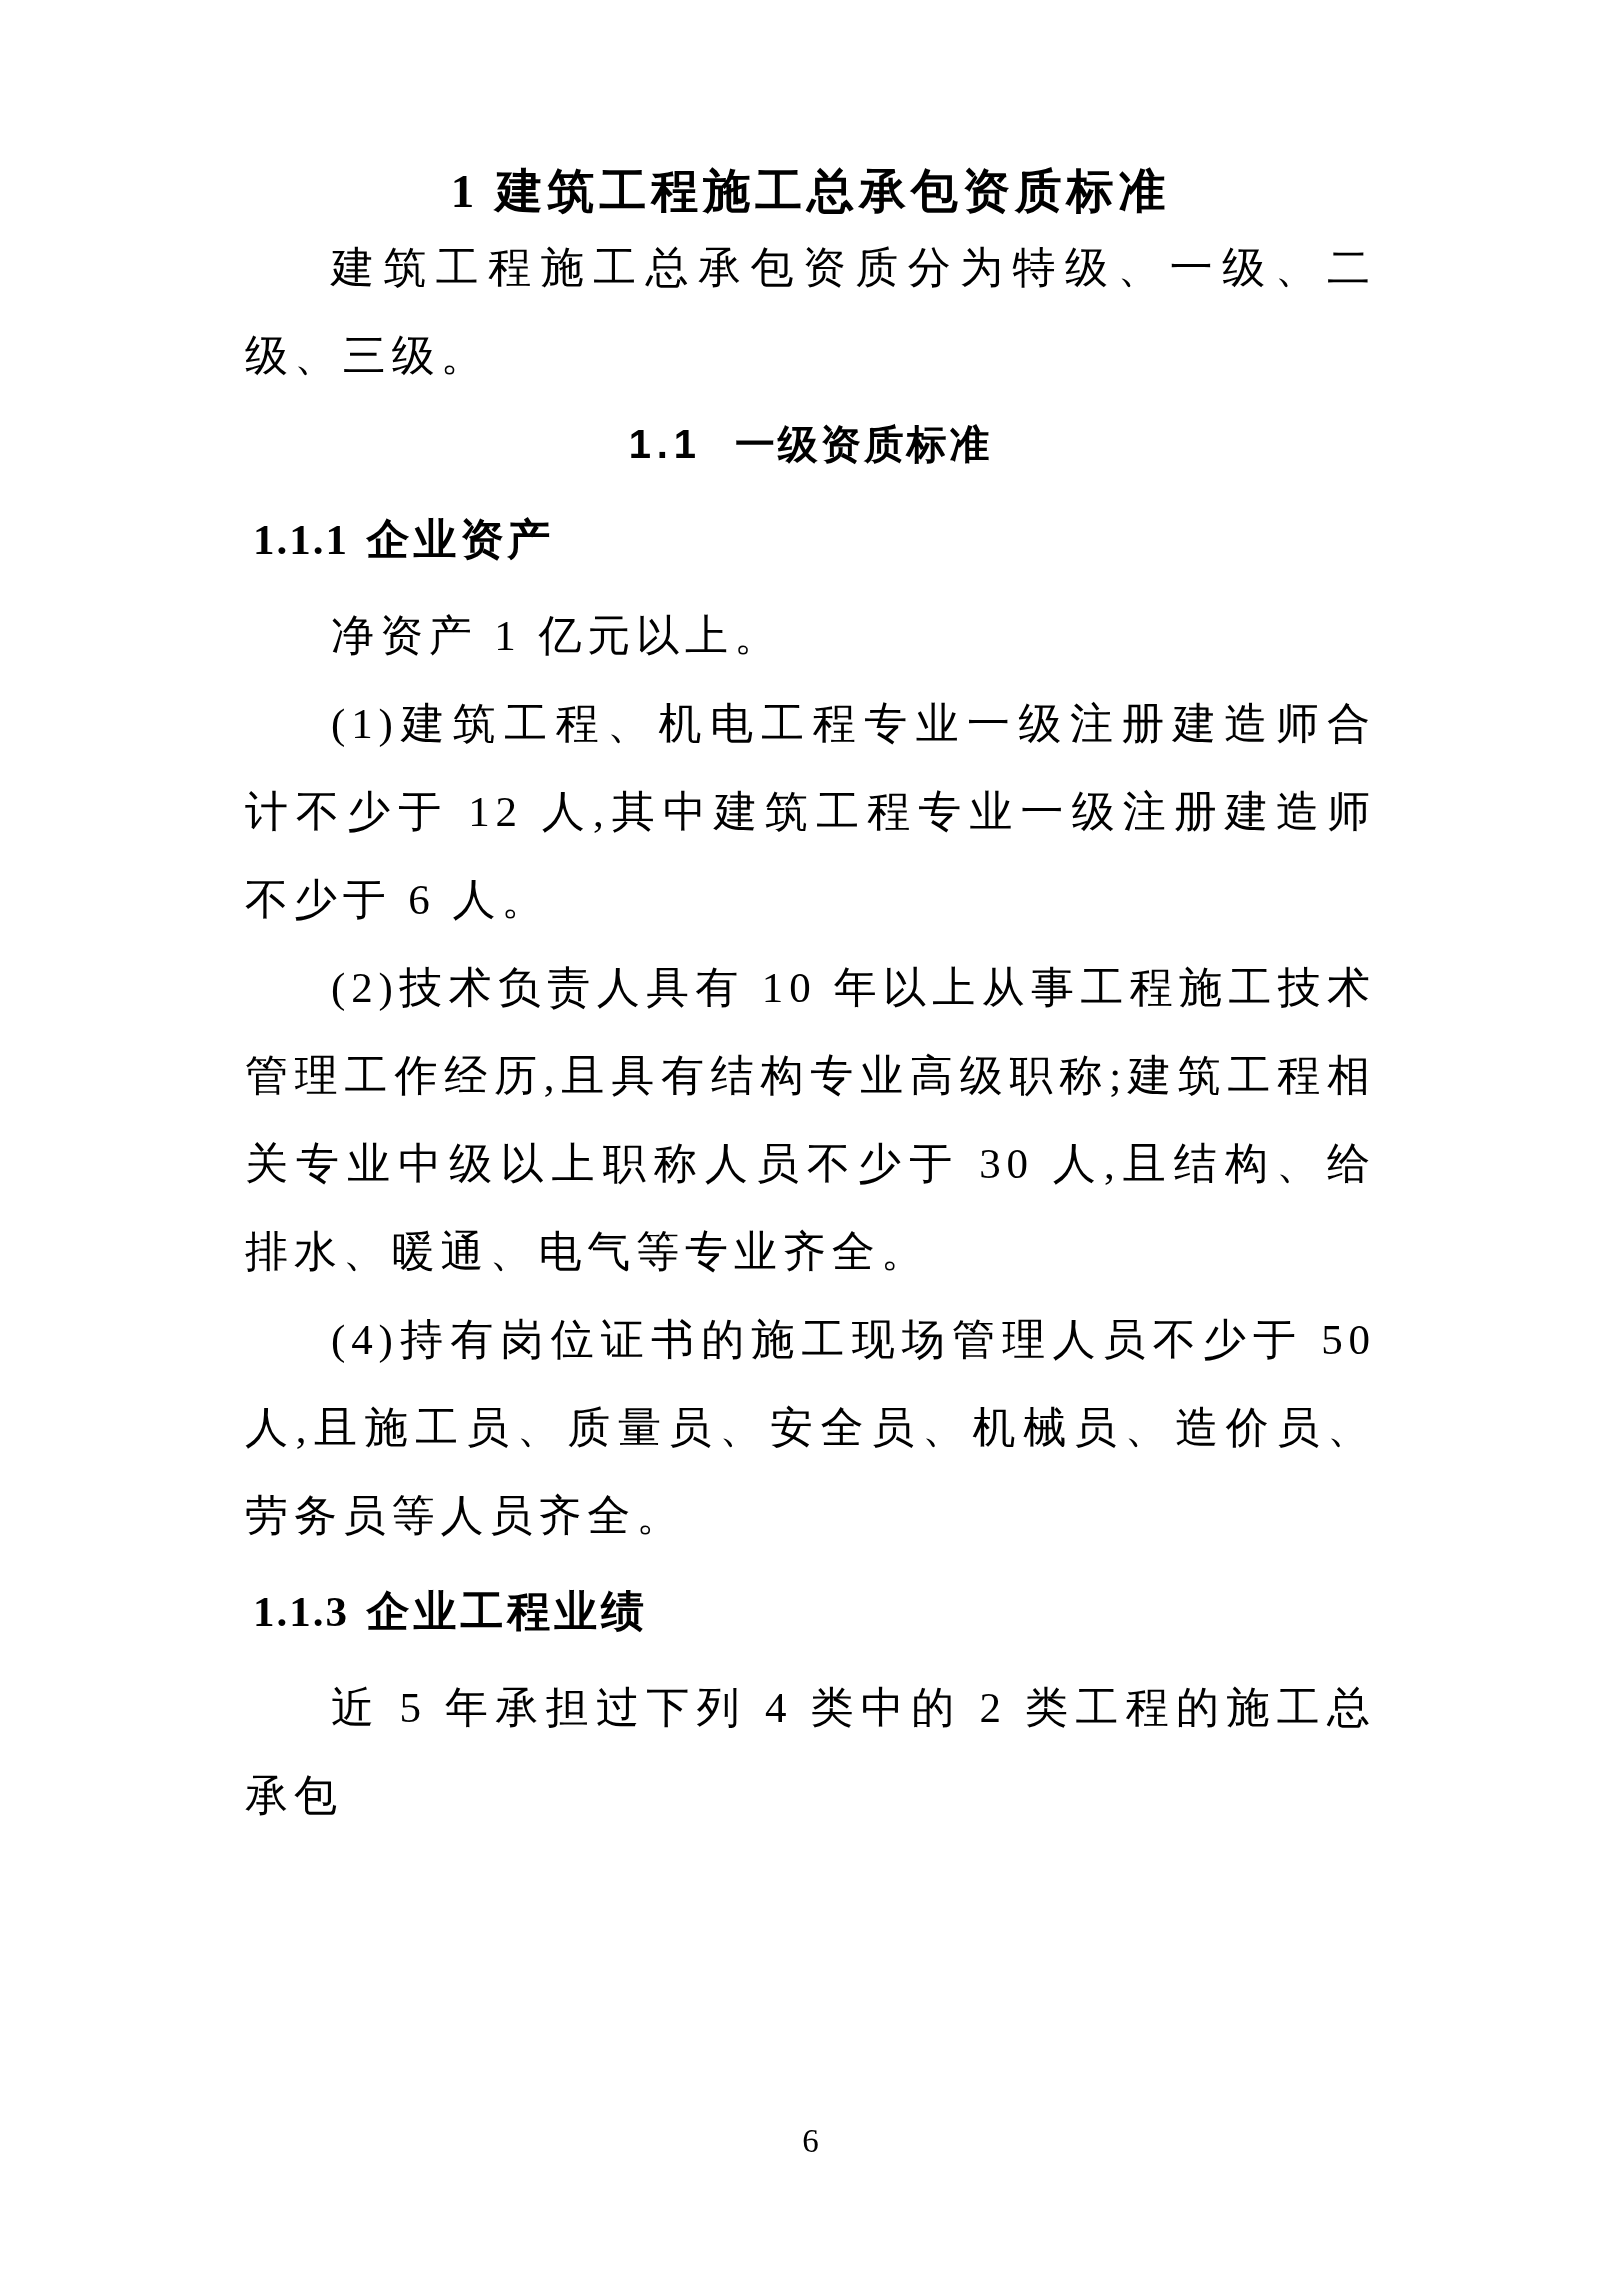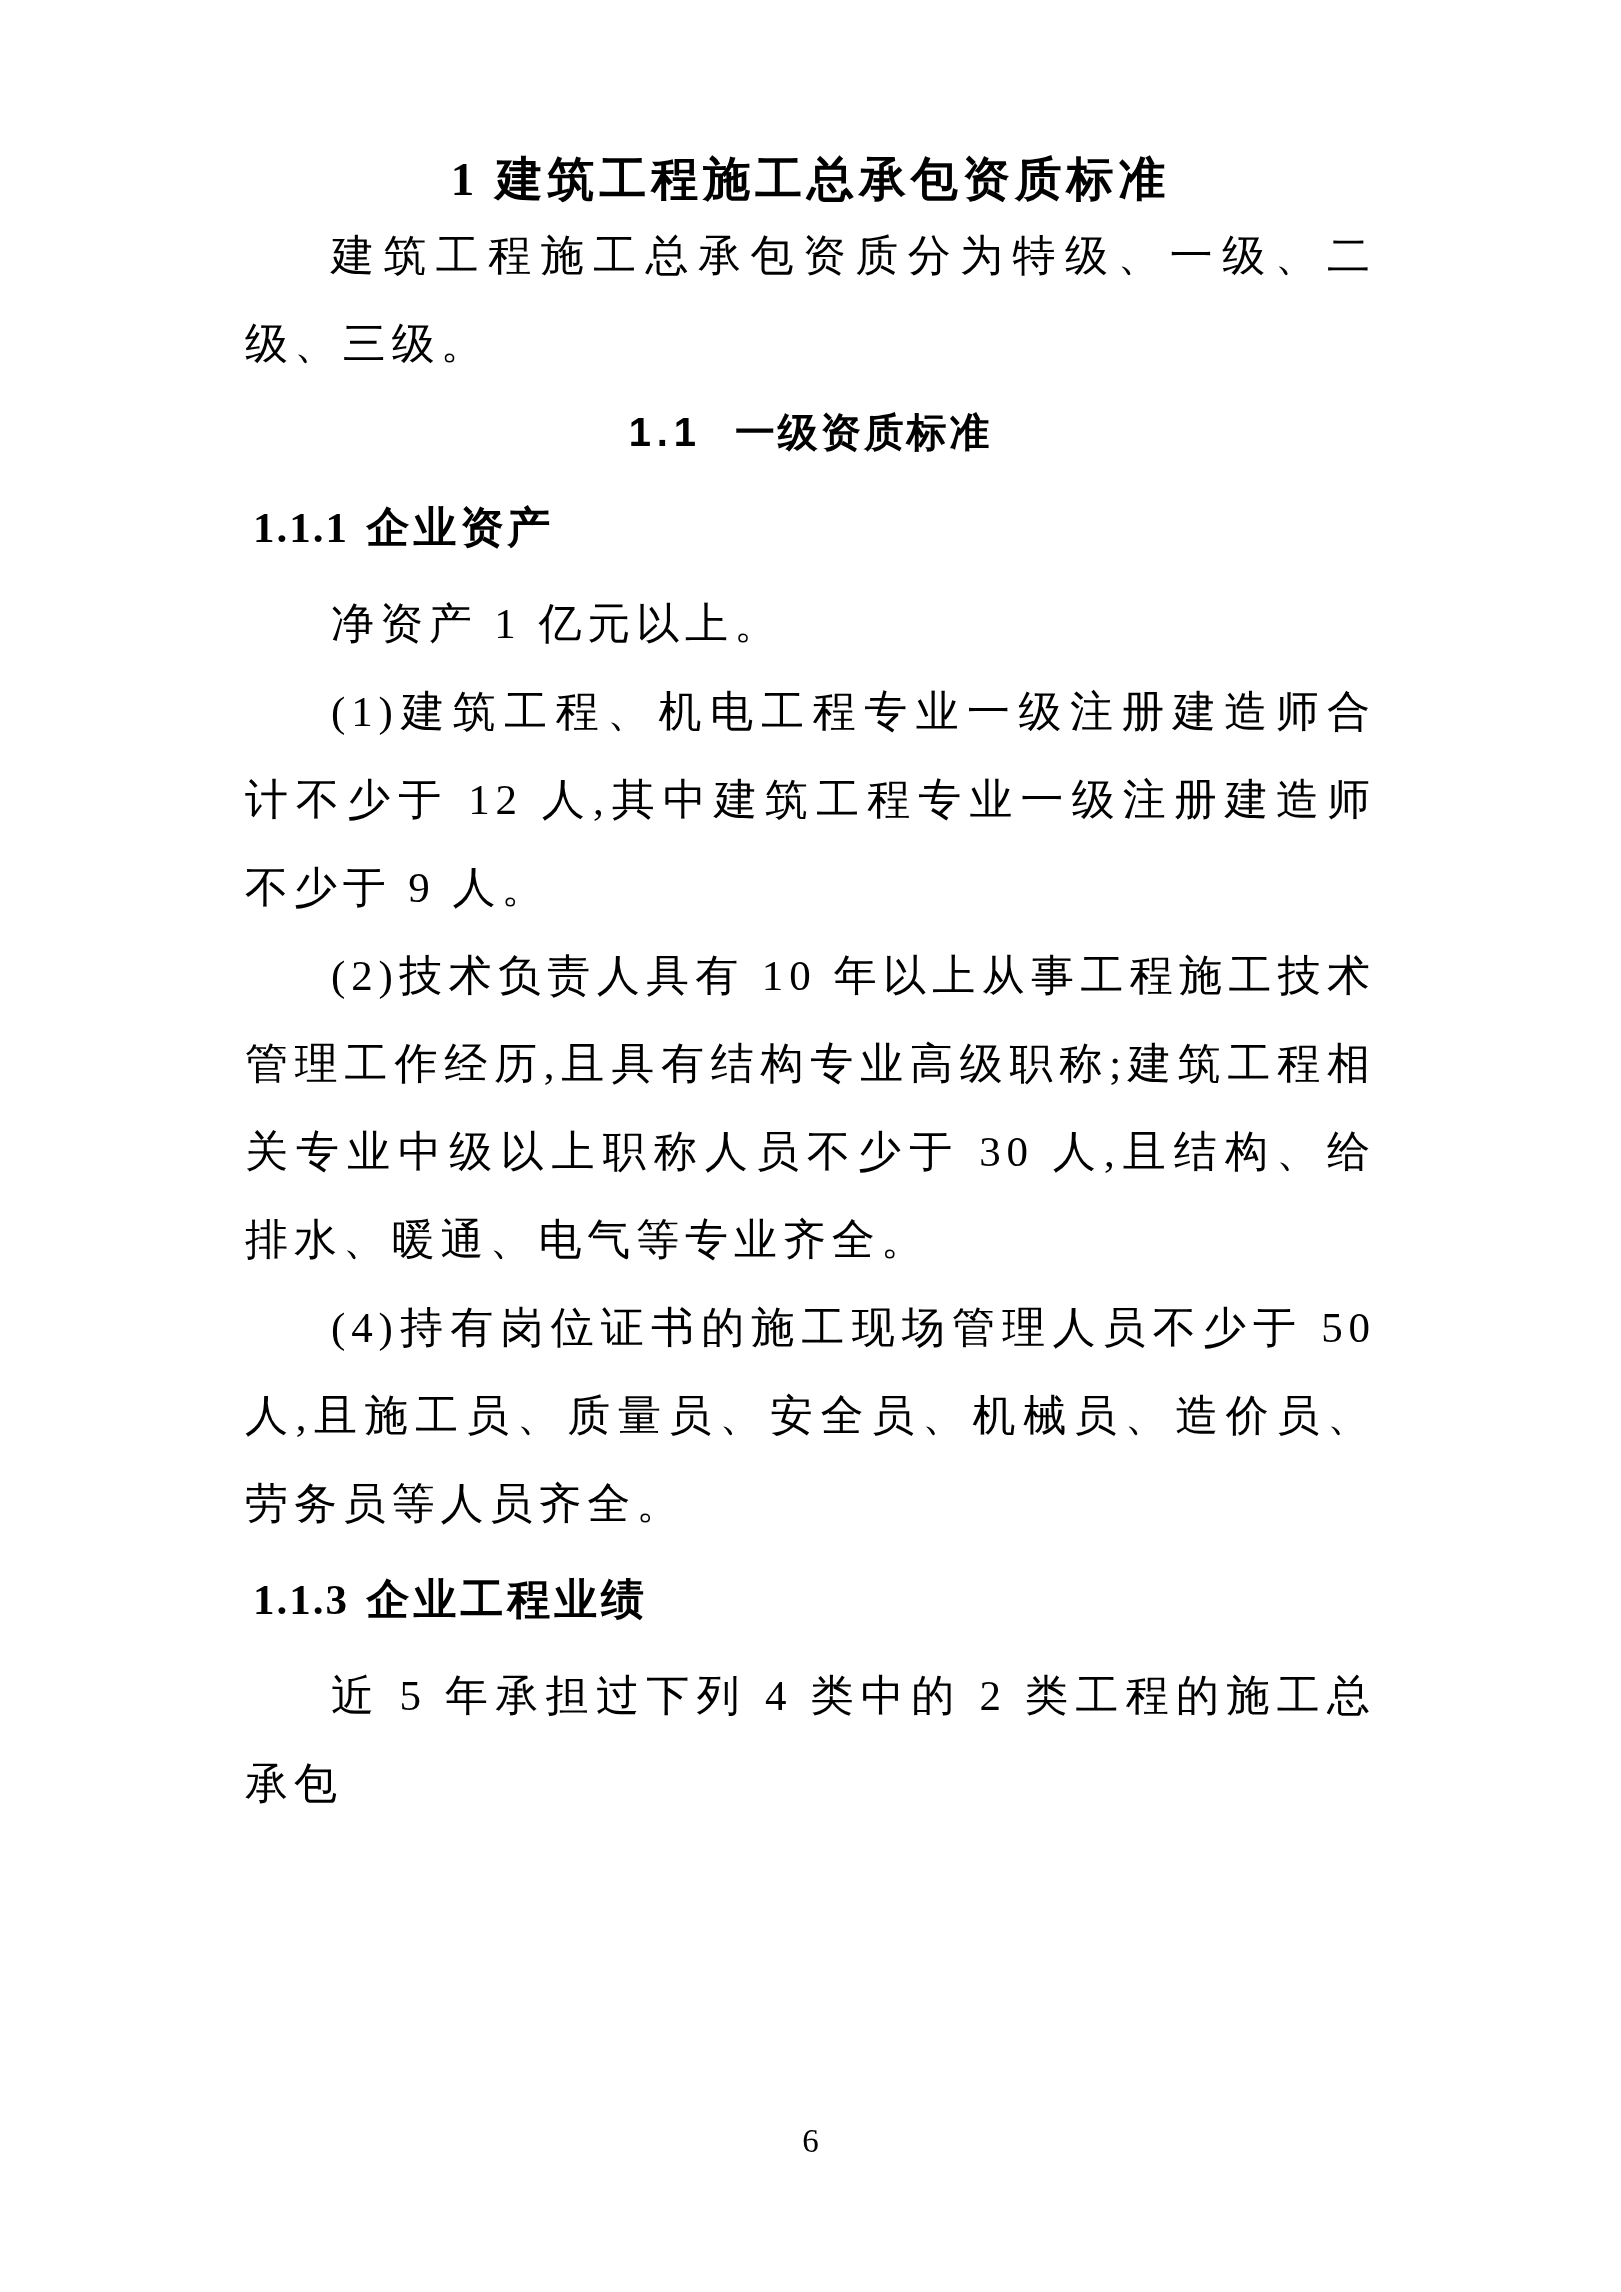--- a/index.html
+++ b/index.html
@@ -14,21 +14,21 @@
     margin: 0 auto;
     background: #ffffff;
     color: #000000;
     font-family: "Liberation Serif", serif;
     overflow: hidden;
   }
   .content {
     position: absolute;
     left: 245px;
     right: 245px;
-    top: 0;
+    top: 12px;
   }
   .doc-title {
     margin: 147px 0 0 0;
     font-size: 47px;
     line-height: 65px;
     font-weight: bold;
     text-align: center;
     letter-spacing: 4.9px;
     white-space: nowrap;
   }
@@ -92,21 +92,21 @@
 
     <h2 class="section-heading">
       <span class="sec-num">1.1</span><span>一级资质标准</span>
     </h2>
 
     <h3 class="sub-heading">
       <span class="sub-num">1.1.1</span><span>企业资产</span>
     </h3>
     <p class="body-text">净资产 1 亿元以上。</p>
 
-    <p class="body-text">(1)建筑工程、机电工程专业一级注册建造师合计不少于 12 人,其中建筑工程专业一级注册建造师不少于 9 人。</p>
+    <p class="body-text">(1)建筑工程、机电工程专业一级注册建造师合计不少于 12 人,其中建筑工程专业一级注册建造师不少于 6 人。</p>
     <p class="body-text">(2)技术负责人具有 10 年以上从事工程施工技术管理工作经历,且具有结构专业高级职称;建筑工程相关专业中级以上职称人员不少于 30 人,且结构、给排水、暖通、电气等专业齐全。</p>
     <p class="body-text">(4)持有岗位证书的施工现场管理人员不少于 50 人,且施工员、质量员、安全员、机械员、造价员、劳务员等人员齐全。</p>
 
     <h3 class="sub-heading">
       <span class="sub-num">1.1.3</span><span>企业工程业绩</span>
     </h3>
     <p class="body-text">近 5 年承担过下列 4 类中的 2 类工程的施工总承包</p>
 
   </div>
 

